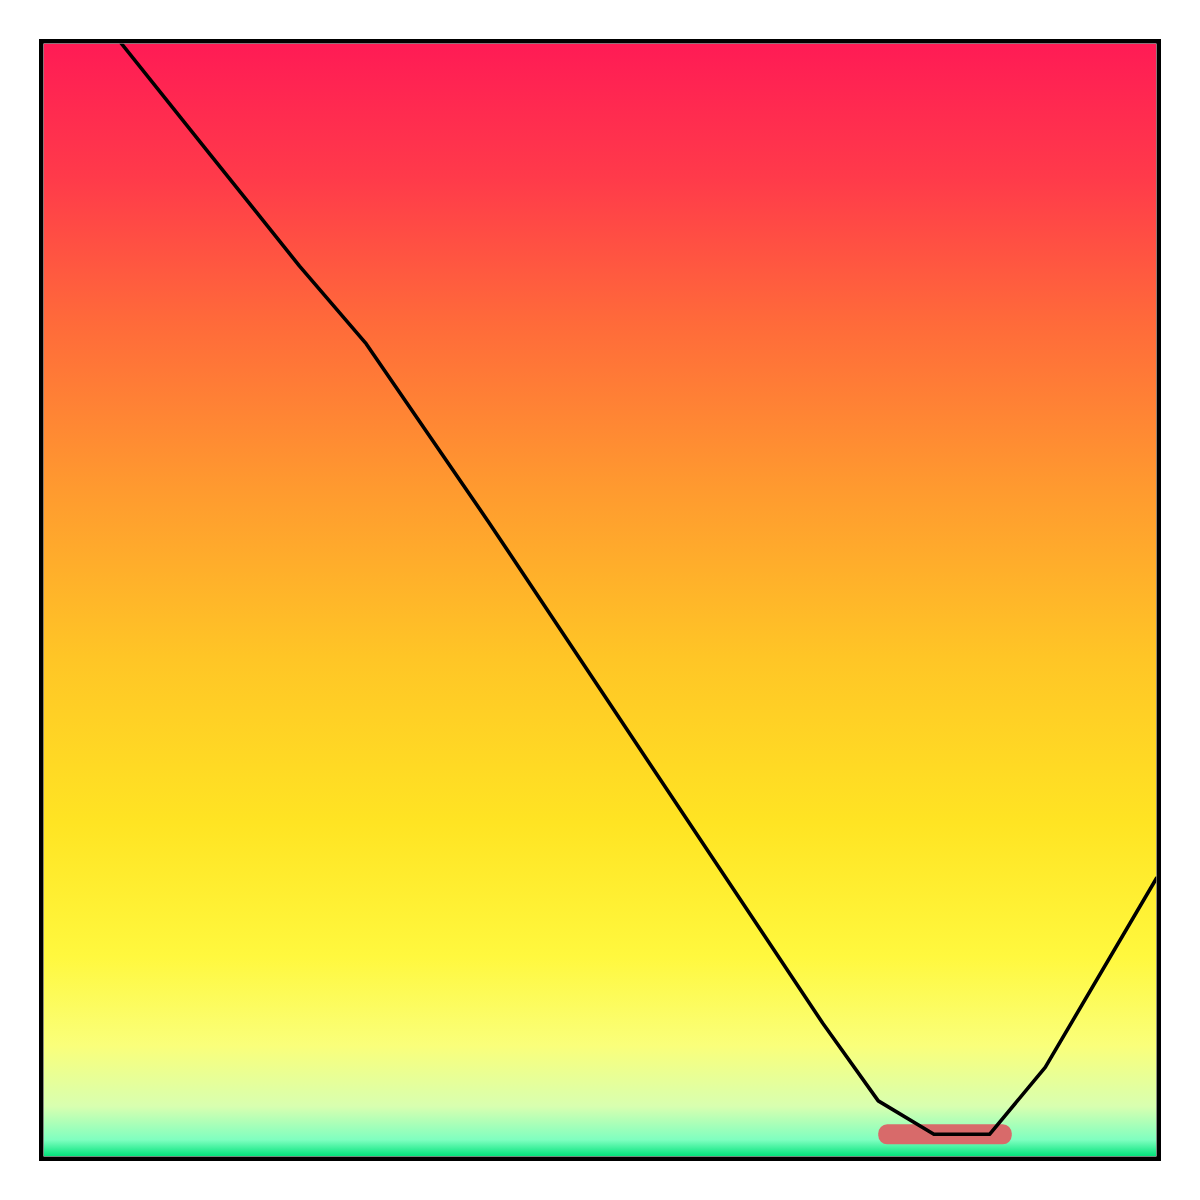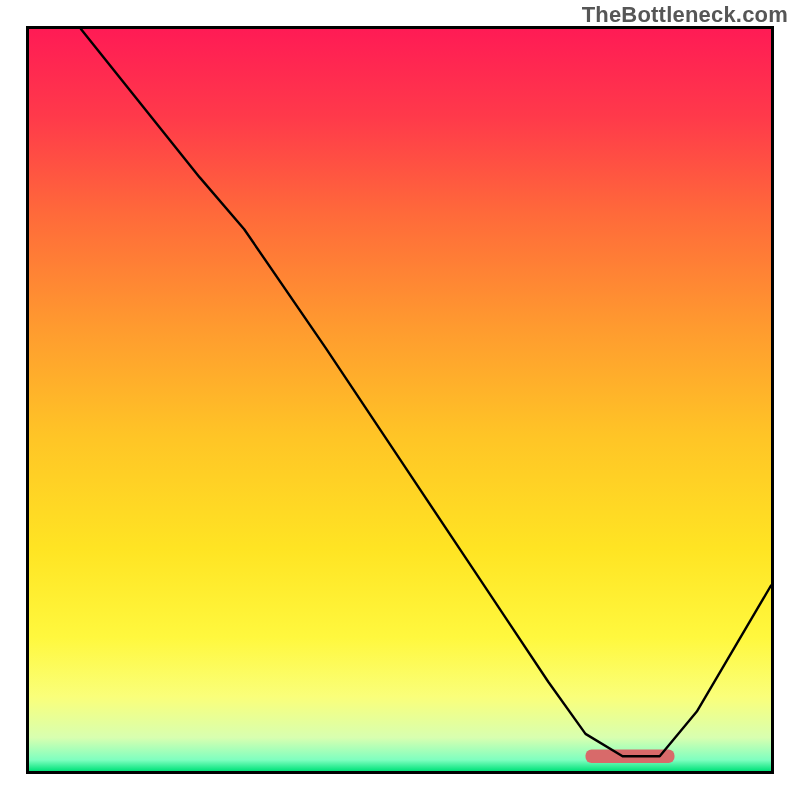--- a/index.html
+++ b/index.html
@@ -54,21 +54,20 @@
     fill: #d86a6a;
     stroke: none;
     rx: 6;
     ry: 6;
   }
 </style>
 </head>
 <body>
 
 <div class="stage">
-  <div class="watermark">TheBottleneck.com</div>
 
   <div class="plot-frame">
     <svg class="plot" viewBox="0 0 742 742" preserveAspectRatio="none">
       <defs>
         <linearGradient id="bgGrad" x1="0" y1="0" x2="0" y2="1">
             <stop offset="0%" stop-color="#ff1b55"></stop>
             <stop offset="12%" stop-color="#ff3a4a"></stop>
             <stop offset="25%" stop-color="#ff6a3a"></stop>
             <stop offset="40%" stop-color="#ff9a2f"></stop>
             <stop offset="55.00000000000001%" stop-color="#ffc526"></stop>

